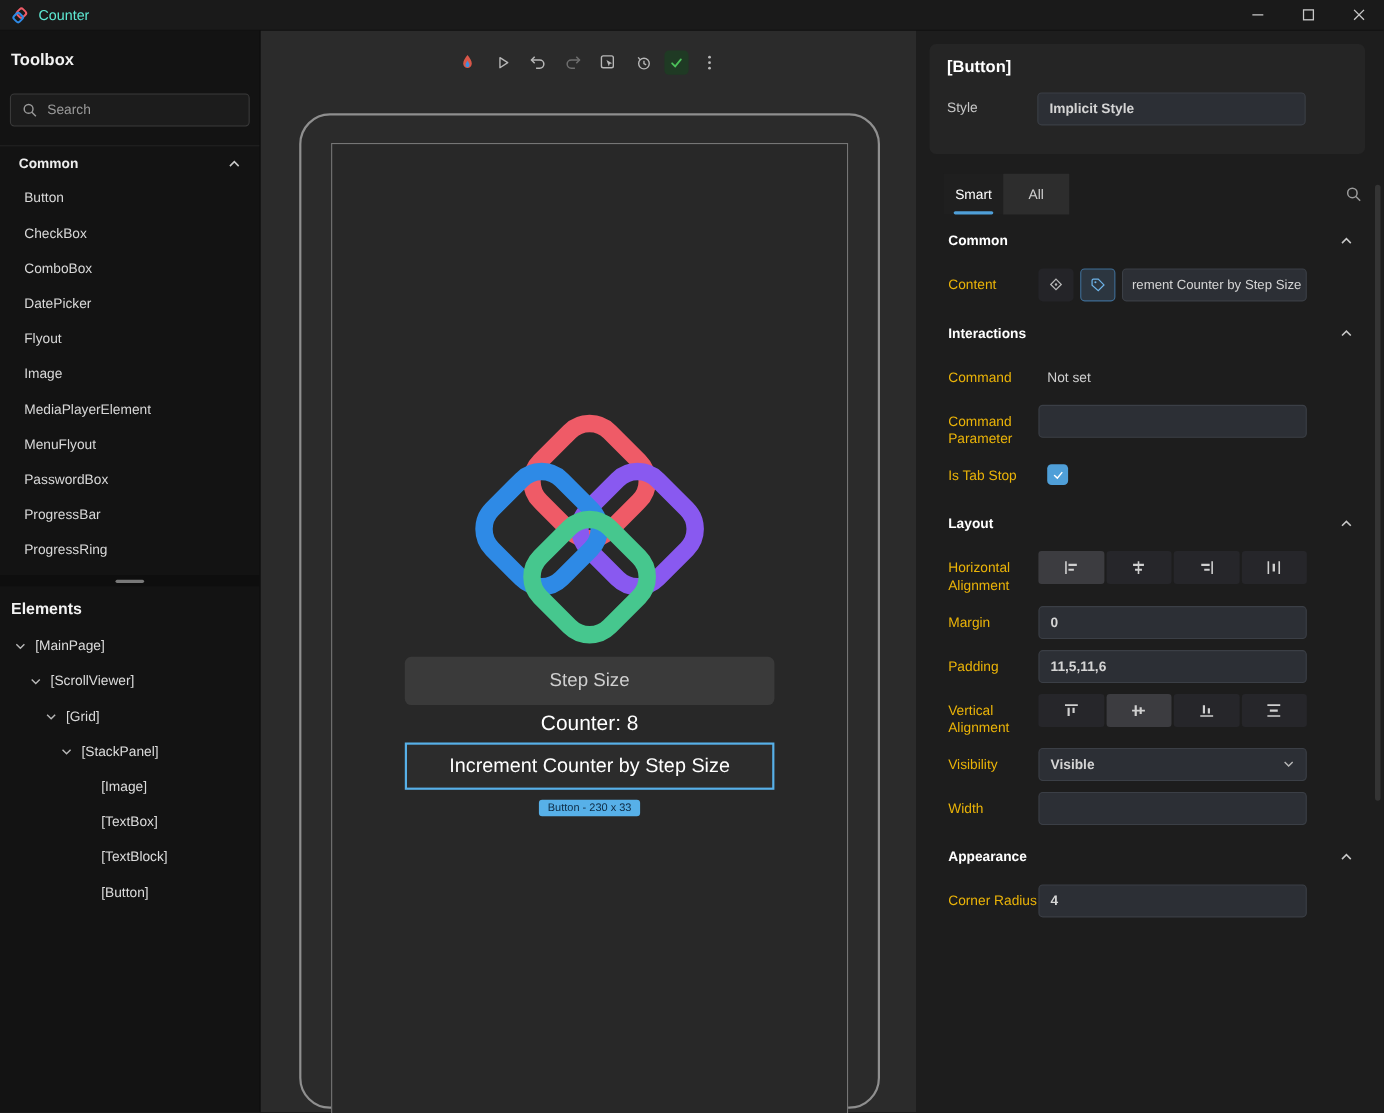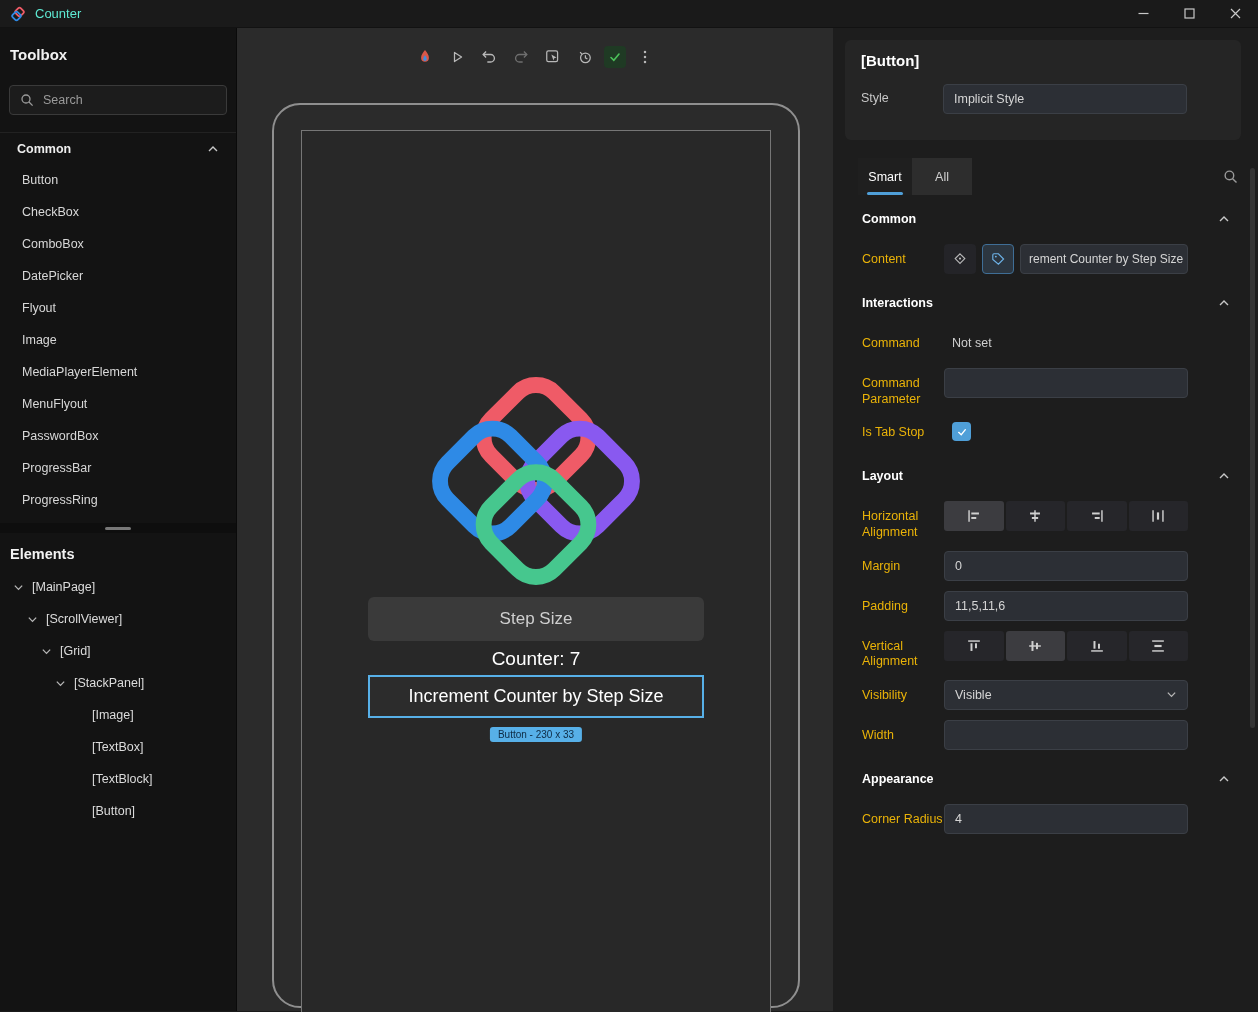--- a/index.html
+++ b/index.html
@@ -64,21 +64,21 @@
   .mouse-cursor { position:absolute; left:598px; top:448px; }
 
   
   .rightpanel { width:425px; background:#1d1d1d; position:relative; }
   .prop-card { position:absolute; left:12px; top:12px; width:396px; height:100px;
                background:#252525; border-radius:6px; padding:12px 16px; }
   .prop-header { font-size:15px; font-weight:bold; color:#ffffff; }
   .style-row { display:flex; align-items:center; margin-top:15px; }
   .flabel { width:82px; color:#c8c8c8; line-height:1.25; }
   .pinput { height:30px; background:#2c2f35; border:1px solid #3b3f46; border-radius:4px;
-            display:flex; align-items:center; padding:0 10px; color:#d5d5d5; width:244px; }
+            display:flex; align-items:center; padding:0 10px; color:#d5d5d5; width:244px;font-weight:bold; }
   .tabs-row { position:absolute; top:130px; left:25px; right:20px; display:flex; align-items:center; height:37px; }
   .tab { height:37px; display:flex; align-items:center; justify-content:center; color:#d0d0d0; position:relative; }
   .tab-smart { width:54px; background:#1f1f1f; color:#ffffff; }
   .tab-all { width:60px; background:#2d2d2d; }
   .tab-indicator { position:absolute; bottom:0; left:50%; transform:translateX(-50%); width:36px;
                    height:3px; background:#4f9fd8; border-radius:2px; }
   .tabs-search { margin-left:auto; }
   .sections { position:absolute; top:176px; left:0; right:0; }
   .section-header { height:30px; display:flex; align-items:center; justify-content:space-between;
                     padding:0 28px 0 29px; font-weight:bold; color:#ffffff; margin-top:14px; }
@@ -284,21 +284,21 @@
       <div class="device-screen">
         <div class="app-logo">
           <svg width="218" height="218" viewBox="0 0 220 220" fill="none">
             <rect x="-45" y="-45" width="90" height="90" rx="26" transform="translate(110,64) rotate(45)" stroke="#ef5b67" stroke-width="16"></rect>
             <rect x="-45" y="-45" width="90" height="90" rx="26" transform="translate(154,108) rotate(45)" stroke="#8959f0" stroke-width="16"></rect>
             <rect x="-45" y="-45" width="90" height="90" rx="26" transform="translate(66,108) rotate(45)" stroke="#2e8ae6" stroke-width="16"></rect>
             <rect x="-45" y="-45" width="90" height="90" rx="26" transform="translate(110,152) rotate(45)" stroke="#46c78e" stroke-width="16"></rect>
           </svg>
         </div>
         <div class="app-textbox">Step Size</div>
-        <div class="app-counter">Counter: 7</div>
+        <div class="app-counter">Counter: 8</div>
         <div class="app-button">Increment Counter by Step Size</div>
         <div class="size-badge">Button - 230 x 33</div>
       </div>
     </div>
 
     <div class="mouse-cursor">
       <svg width="17" height="24" viewBox="0 0 17 24">
         <path d="M1 1 L1 18 L5.2 14.4 L8.2 21.6 L11 20.4 L8 13.4 L13.6 13.4 Z" fill="#ffffff" stroke="#000000" stroke-width="1"></path>
       </svg>
     </div>

